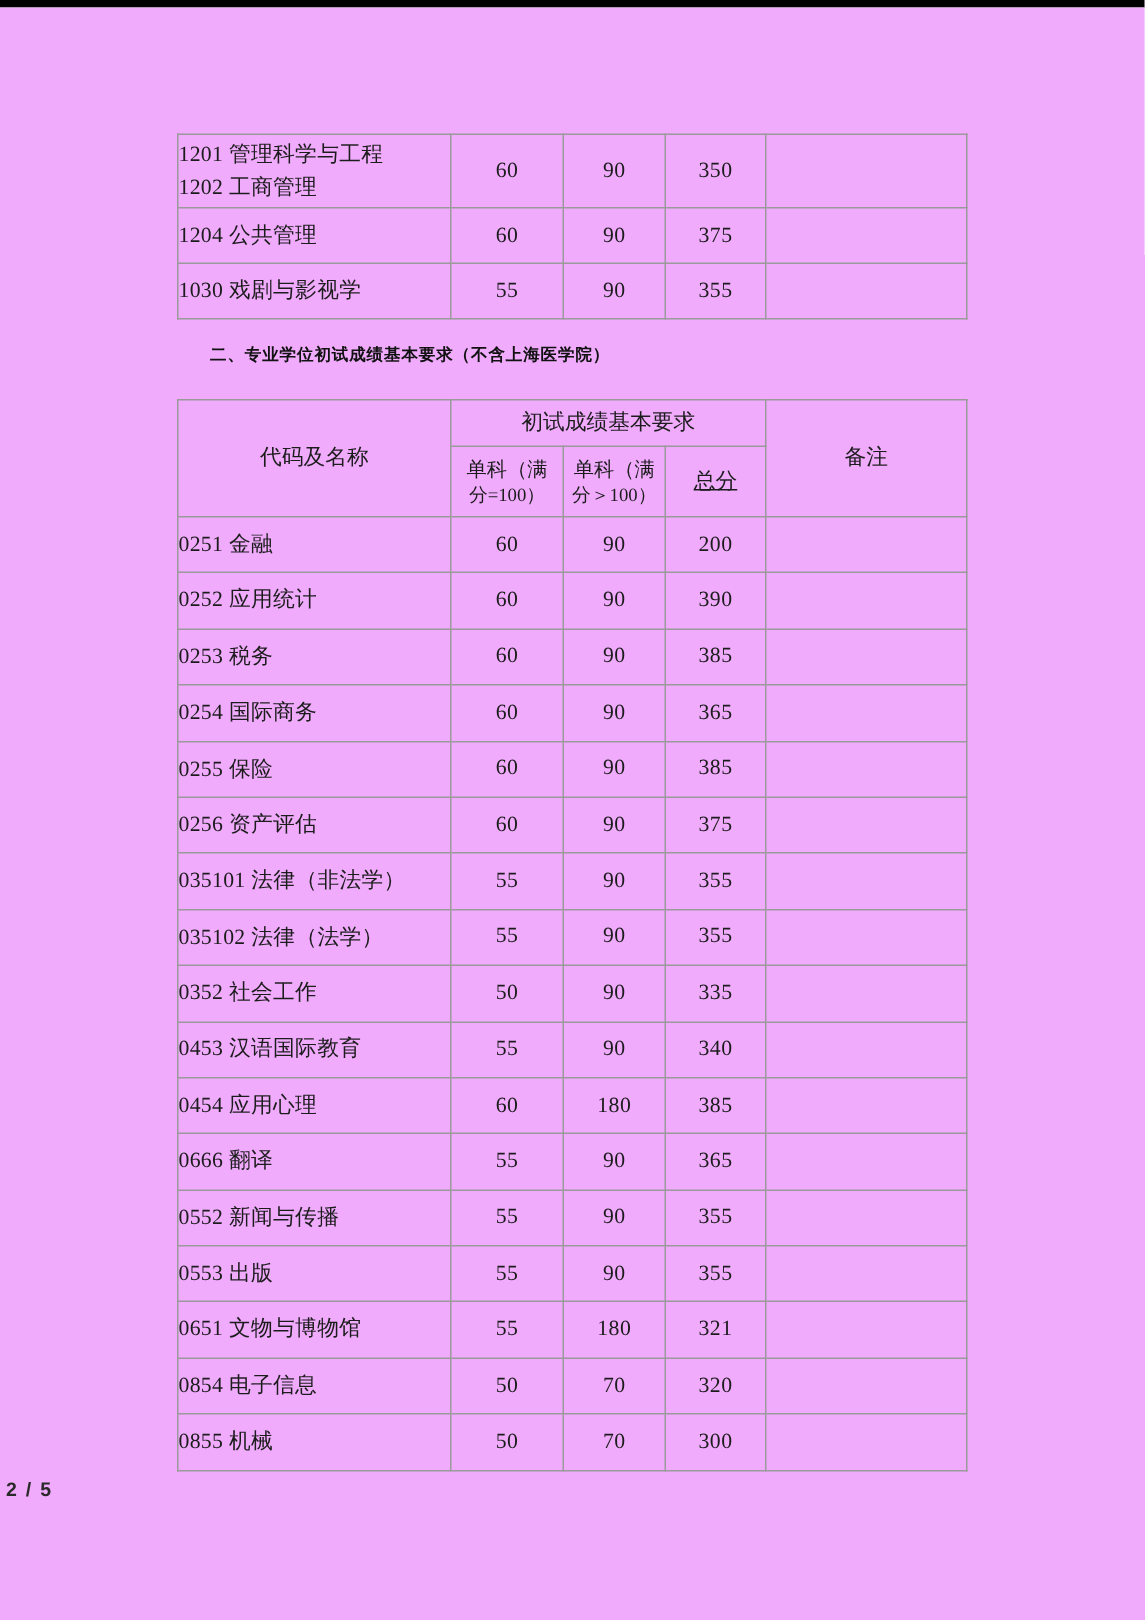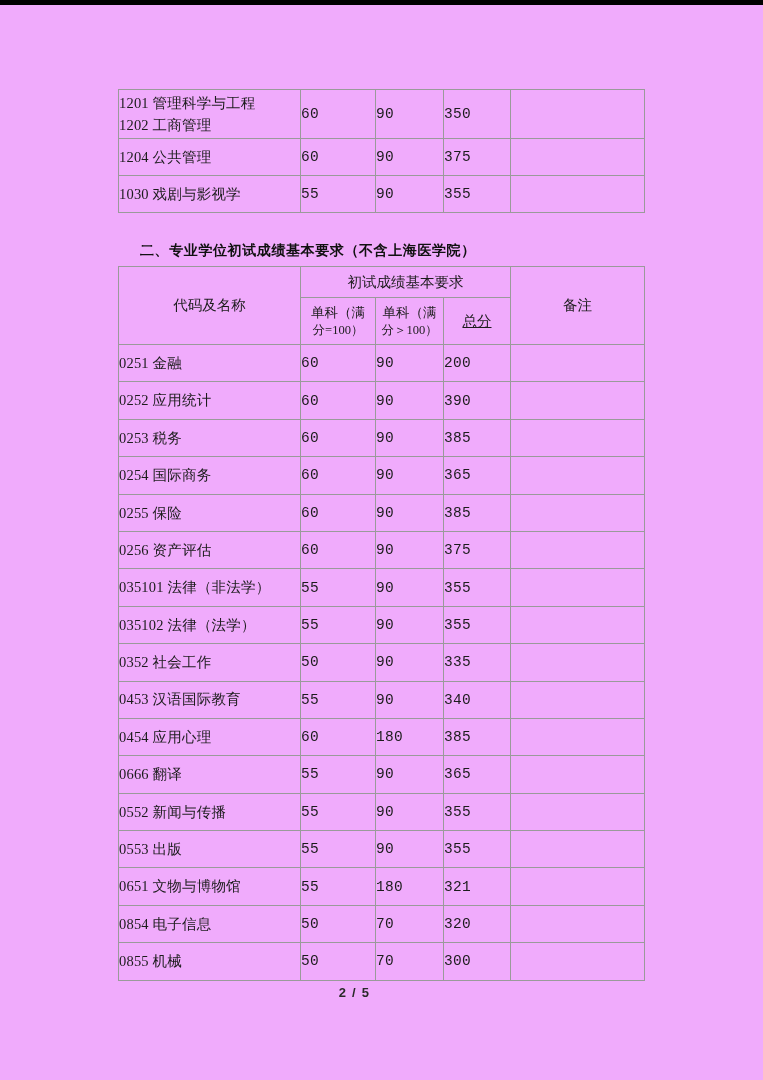--- a/index.html
+++ b/index.html
@@ -50,46 +50,45 @@
   .col-total { width:  67px; }
   .col-note  { width: 134px; }
 
   td.name-cell {
     padding: 3px 0 3px 9px;
     text-align: left;
     line-height: 1.55;
     letter-spacing: 0.2px;
   }
   td.num-cell {
+    text-align: center;
     letter-spacing: 0.3px;
-    font-family: Liberation Mono, monospace;
   }
   td.note-cell { }
 
   
   #table-top {
     position: absolute;
     left: 118px;
     top: 84px;
   }
   #table-top td { height: 36px; }
   #table-top tr:first-child td { height: 48px; }
 
   
   .section-heading {
     position: absolute;
     left: 140px;
     top: 224px;
-    font-size: 14px;
+    font-size: 11px;
     font-weight: bold;
     letter-spacing: 0.6px;
     color: #111111;
     white-space: nowrap;
     font-family: "Liberation Sans", "DejaVu Sans", sans-serif;
-    margin-top: 13px;
   }
 
   
   #table-main {
     position: absolute;
     left: 118px;
     top: 261px;
   }
   #table-main td.hdr {
     text-align: center;
@@ -101,24 +100,24 @@
   #table-main td.hdr-total  { font-size: 14.5px; text-decoration: underline; }
   #table-main td.hdr-note   { font-size: 14.5px; }
   #table-main tbody td      { height: 36.4px; }
 
   .sub-line { display: block; }
   .sub-num { font-size: 12.5px; }
 
   
   .page-footer {
     position: absolute;
-    left: 16px;
+    left: 4px;
     top: 980px;
     width: 677px;
-    text-align: center;
+    text-align: left;
     font-size: 13px;
     font-weight: bold;
     color: #2a2a2a;
     letter-spacing: 1.2px;
     font-family: "Liberation Sans", "DejaVu Sans", sans-serif;
   }
 </style>
 </head>
 <body>
 

